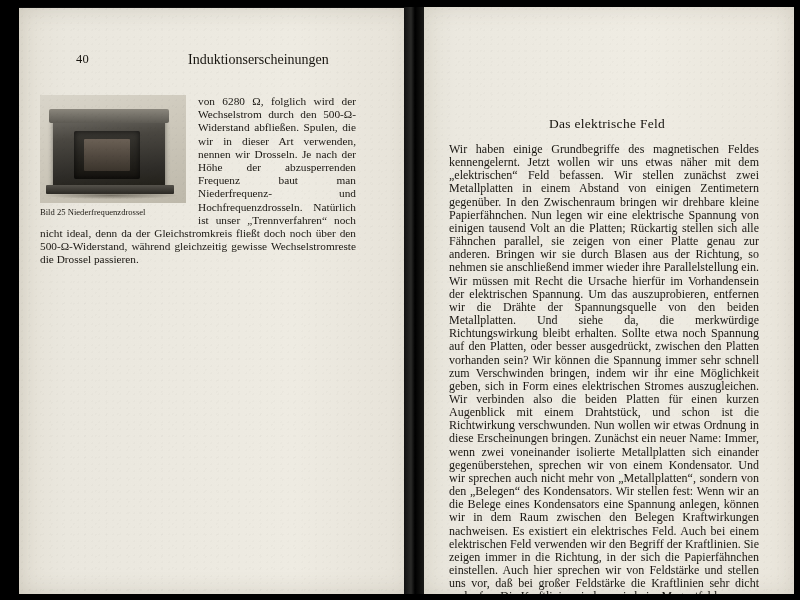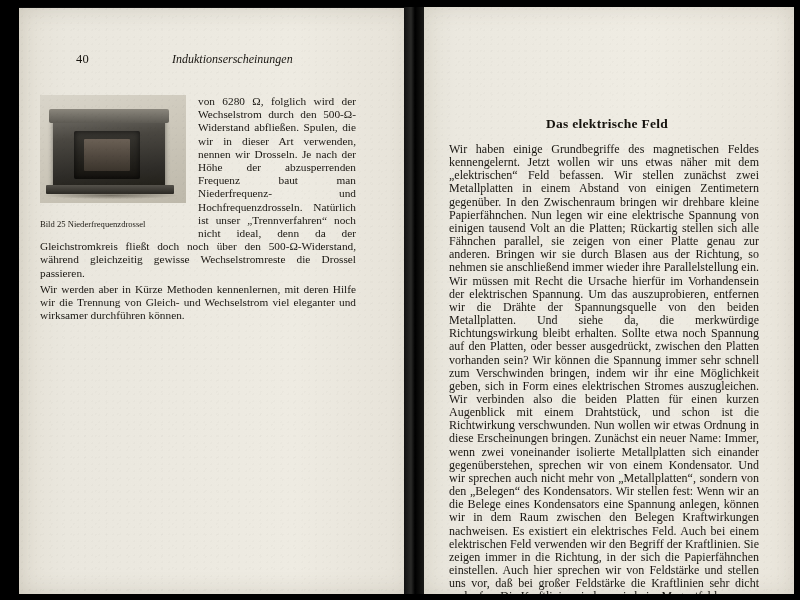--- a/index.html
+++ b/index.html
@@ -71,24 +71,23 @@
   .folio {
     position: absolute;
     left: 0;
     top: 0;
     font-size: 12.5px;
     color: #17140f;
     letter-spacing: 0.2px;
   }
   .running-head {
     position: absolute;
-    left: 96px;
-    top: 0;
-    font-style: italic;
-    font-size: 12px;
+    left: 112px;
+    top: 0;
+    font-size: 14px;
     color: #17140f;
   }
 
   .col {
     position: absolute;
     text-align: justify;
     color: #191611;
     font-size: 11.3px;
     line-height: 13.2px;
     hyphens: manual;
@@ -169,41 +168,41 @@
   }
   .choke-shadow {
     position: absolute;
     left: 4px;
     top: 97px;
     width: 134px;
     height: 7px;
     background: radial-gradient(ellipse at center, rgba(60,55,45,0.55) 0%, rgba(190,184,170,0) 72%);
   }
   .fig-caption {
-    margin-top: 16px;
+    margin-top: 4px;
     font-size: 8.6px;
     line-height: 10px;
     color: #1d1a14;
     text-align: left;
   }
   #left-after {
     left: 40px;
     top: 283px;
     width: 316px;
   }
 
   
   #right-title {
     position: absolute;
     left: 449px;
     top: 116px;
     width: 316px;
     text-align: center;
     font-size: 13.5px;
-    font-weight: bold;
+    font-weight: normal;
     color: #16130e;
     letter-spacing: 0.3px;
   }
   #right-body {
     left: 449px;
     top: 143px;
     width: 310px;
     font-size: 12px;
     line-height: 13.15px;
   }
@@ -244,23 +243,20 @@
         <div class="choke-inner"></div>
         <div class="choke-coil"></div>
         <div class="choke-base"></div>
         <div class="choke-shadow"></div>
       </div>
       <div class="fig-caption">Bild 25  Niederfrequenzdrossel</div>
     </div>
     <p>von 6280 Ω, folglich wird der Wechselstrom durch den 500-Ω-Widerstand abfließen. Spulen, die wir in dieser Art verwenden, nennen wir Drosseln. Je nach der Höhe der abzusperrenden Frequenz baut man Niederfrequenz- und Hochfrequenzdrosseln. Natürlich ist unser „Trennverfahren“ noch nicht ideal, denn da der Gleichstromkreis fließt doch noch über den 500-Ω-Widerstand, während gleichzeitig gewisse Wechselstromreste die Drossel passieren.</p>
   </div>
 
-  <div class="col" id="left-after">
-    <p>Wir werden aber in Kürze Methoden kennenlernen, mit deren Hilfe wir die Trennung von Gleich- und Wechselstrom viel eleganter und wirksamer durchführen können.</p>
-  </div>
 
   <div id="right-title">Das elektrische Feld</div>
 
   <div class="col" id="right-body">
     <p>Wir haben einige Grundbegriffe des magnetischen Feldes kennengelernt. Jetzt wollen wir uns etwas näher mit dem „elektrischen“ Feld befassen. Wir stellen zunächst zwei Metallplatten in einem Abstand von einigen Zentimetern gegenüber. In den Zwischenraum bringen wir drehbare kleine Papierfähnchen. Nun legen wir eine elektrische Spannung von einigen tausend Volt an die Platten; Rückartig stellen sich alle Fähnchen parallel, sie zeigen von einer Platte genau zur anderen. Bringen wir sie durch Blasen aus der Richtung, so nehmen sie anschließend immer wieder ihre Parallelstellung ein. Wir müssen mit Recht die Ursache hierfür im Vorhandensein der elektrischen Spannung. Um das auszuprobieren, entfernen wir die Drähte der Spannungsquelle von den beiden Metallplatten. Und siehe da, die merkwürdige Richtungswirkung bleibt erhalten. Sollte etwa noch Spannung auf den Platten, oder besser ausgedrückt, zwischen den Platten vorhanden sein? Wir können die Spannung immer sehr schnell zum Verschwinden bringen, indem wir ihr eine Möglichkeit geben, sich in Form eines elektrischen Stromes auszugleichen. Wir verbinden also die beiden Platten für einen kurzen Augenblick mit einem Drahtstück, und schon ist die Richtwirkung verschwunden. Nun wollen wir etwas Ordnung in diese Erscheinungen bringen. Zunächst ein neuer Name: Immer, wenn zwei voneinander isolierte Metallplatten sich einander gegenüberstehen, sprechen wir von einem Kondensator. Und wir sprechen auch nicht mehr von „Metallplatten“, sondern von den „Belegen“ des Kondensators. Wir stellen fest: Wenn wir an die Belege eines Kondensators eine Spannung anlegen, können wir in dem Raum zwischen den Belegen Kraftwirkungen nachweisen. Es existiert ein elektrisches Feld. Auch bei einem elektrischen Feld verwenden wir den Begriff der Kraftlinien. Sie zeigen immer in die Richtung, in der sich die Papierfähnchen einstellen. Auch hier sprechen wir von Feldstärke und stellen uns vor, daß bei großer Feldstärke die Kraftlinien sehr dicht verlaufen. Die Kraftlinien sind — wie beim Magnetfeld —</p>
   </div>
 
   <div class="edge-top"></div>
   <div class="edge-bottom"></div>
   <div class="edge-left"></div>

